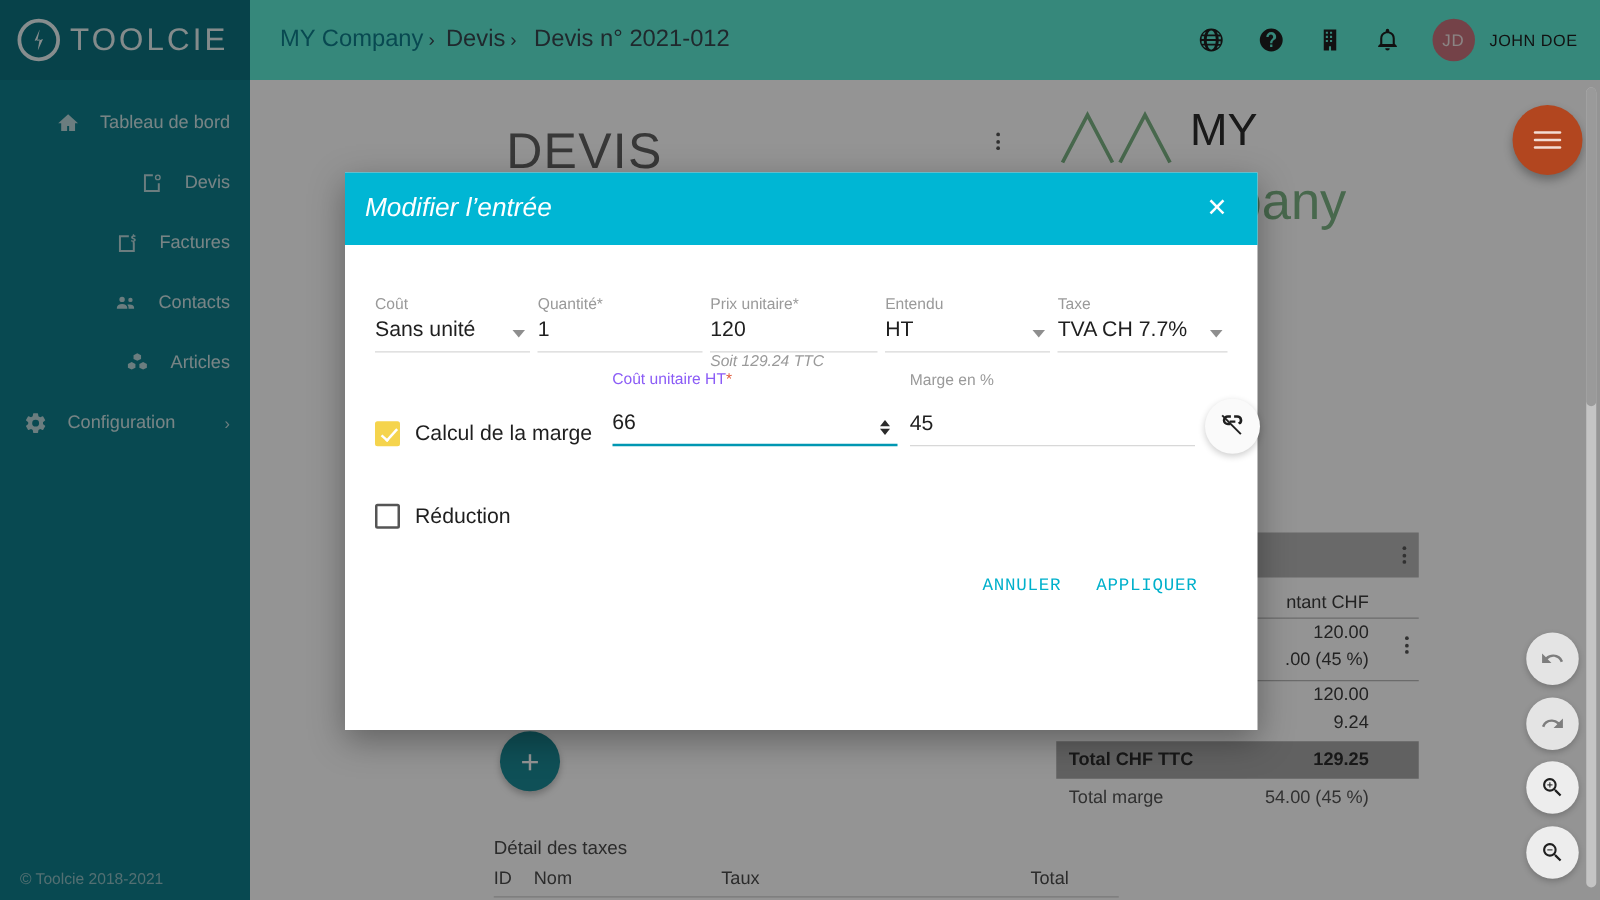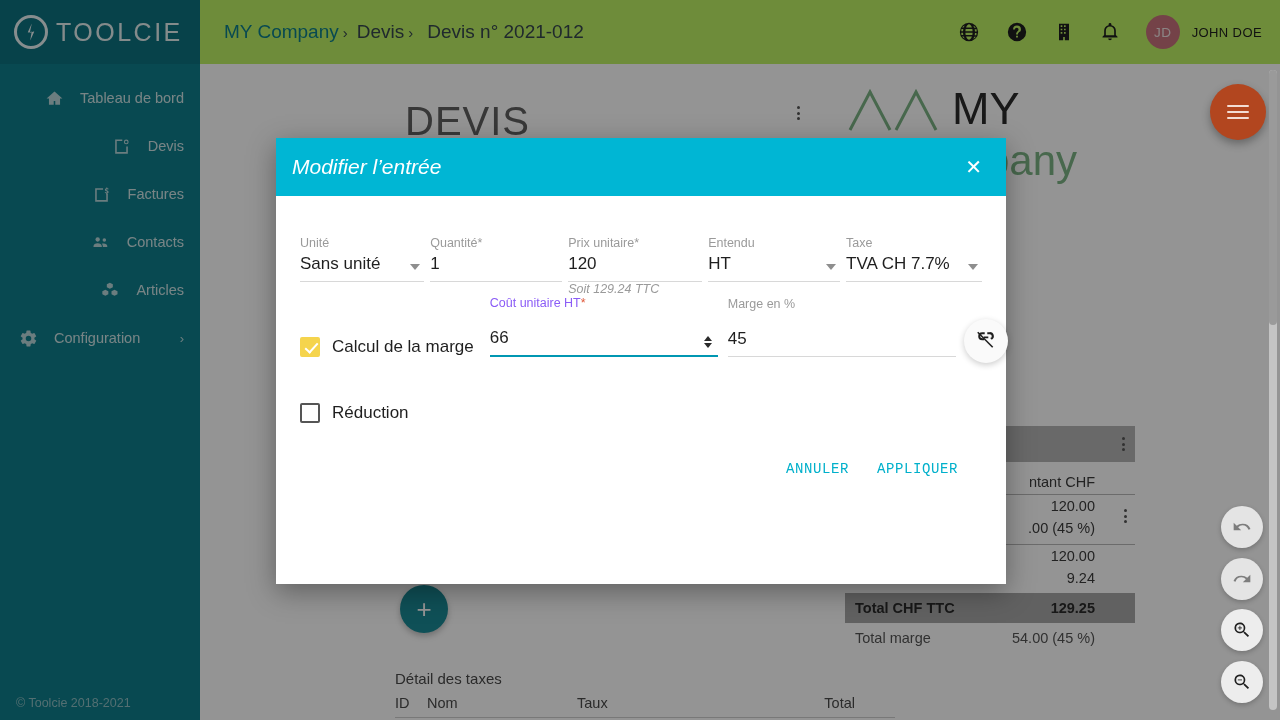--- a/index.html
+++ b/index.html
@@ -46,21 +46,21 @@
   .nav-item .ico svg { fill:#b9d8db; }
   .nav-chev { margin-left:auto; font-size:13px; color:#b9d8db; }
   .footer-copy {
     position:absolute; bottom:10px; left:16px;
     color:#8fbfc4; font-size:12.5px;
   }
 
   
   .topbar {
     position:absolute; left:200px; top:0; right:0; height:64px;
-    background:#bef264; display:flex; align-items:center;
+    background:#5eead4; display:flex; align-items:center;
     padding:0 18px 0 24px; z-index:10;
   }
   .crumbs { display:flex; align-items:center; font-size:19px; color:#333; }
   .crumb-link { color:#0f7f8c; cursor:pointer; }
   .crumb-plain { color:#37474f; cursor:pointer; }
   .crumb-last { color:#37474f; }
   .crumb-sep { margin:0 9px 0 4px; color:#37474f; font-size:15px; }
   .crumb-sep2 { margin:0 14px 0 4px; color:#37474f; font-size:15px; }
   .top-actions { margin-left:auto; display:flex; align-items:center; gap:26px; }
   .top-actions .tico { cursor:pointer; display:flex; align-items:center; }
@@ -78,21 +78,21 @@
     position:absolute; left:200px; top:64px; right:0; bottom:0;
     background:#fff; overflow:hidden;
   }
   .doc-title {
     position:absolute; left:205px; top:35px;
     font-size:40px; color:#616161; letter-spacing:1px;
   }
   .doc-kebab { position:absolute; left:597px; top:42px; }
   .brand-logo { position:absolute; left:646px; top:22px; display:flex; align-items:flex-start; gap:12px;}
   .brand-mark svg { display:block; }
-  .brand-word { font-size:45px; color:#2b2b2b; line-height:1; font-weight:400; }
+  .brand-word { font-size:36px; color:#2b2b2b; line-height:1; font-weight:400; }
   .brand-word2 { position:absolute; left:786px; top:76px; font-size:42px; color:#7cb486; line-height:1;}
 
   .add-fab {
     position:absolute; left:200px; top:521px; width:48px; height:48px;
     border-radius:50%; background:#1a8b96; color:#fff; font-size:26px;
     display:flex; align-items:center; justify-content:center;
     box-shadow:0 3px 6px rgba(0,0,0,.25); cursor:pointer; font-weight:300;
   }
   .taxes-title { position:absolute; left:195px; top:606px; font-size:15px; color:#4a4a4a; }
   .taxes-head {
@@ -448,21 +448,21 @@
       <span class="modal-title">Modifier l’entrée</span>
       <span class="modal-close">✕</span>
     </div>
 
     <div class="modal-body">
 
 
       <div class="row-fields">
 
         <div class="fcell" style="width:128px;">
-          <div class="field-label">Unité</div>
+          <div class="field-label">Coût</div>
           <div class="sel-wrap">
             <input class="underline-input" style="padding-right: 20px;" value="Sans unité">
             <span class="sel-caret"></span>
           </div>
         </div>
 
         <div class="fcell" style="width:136px;">
           <div class="field-label">
             <span>Quantité</span><span class="req">*</span>
           </div>

